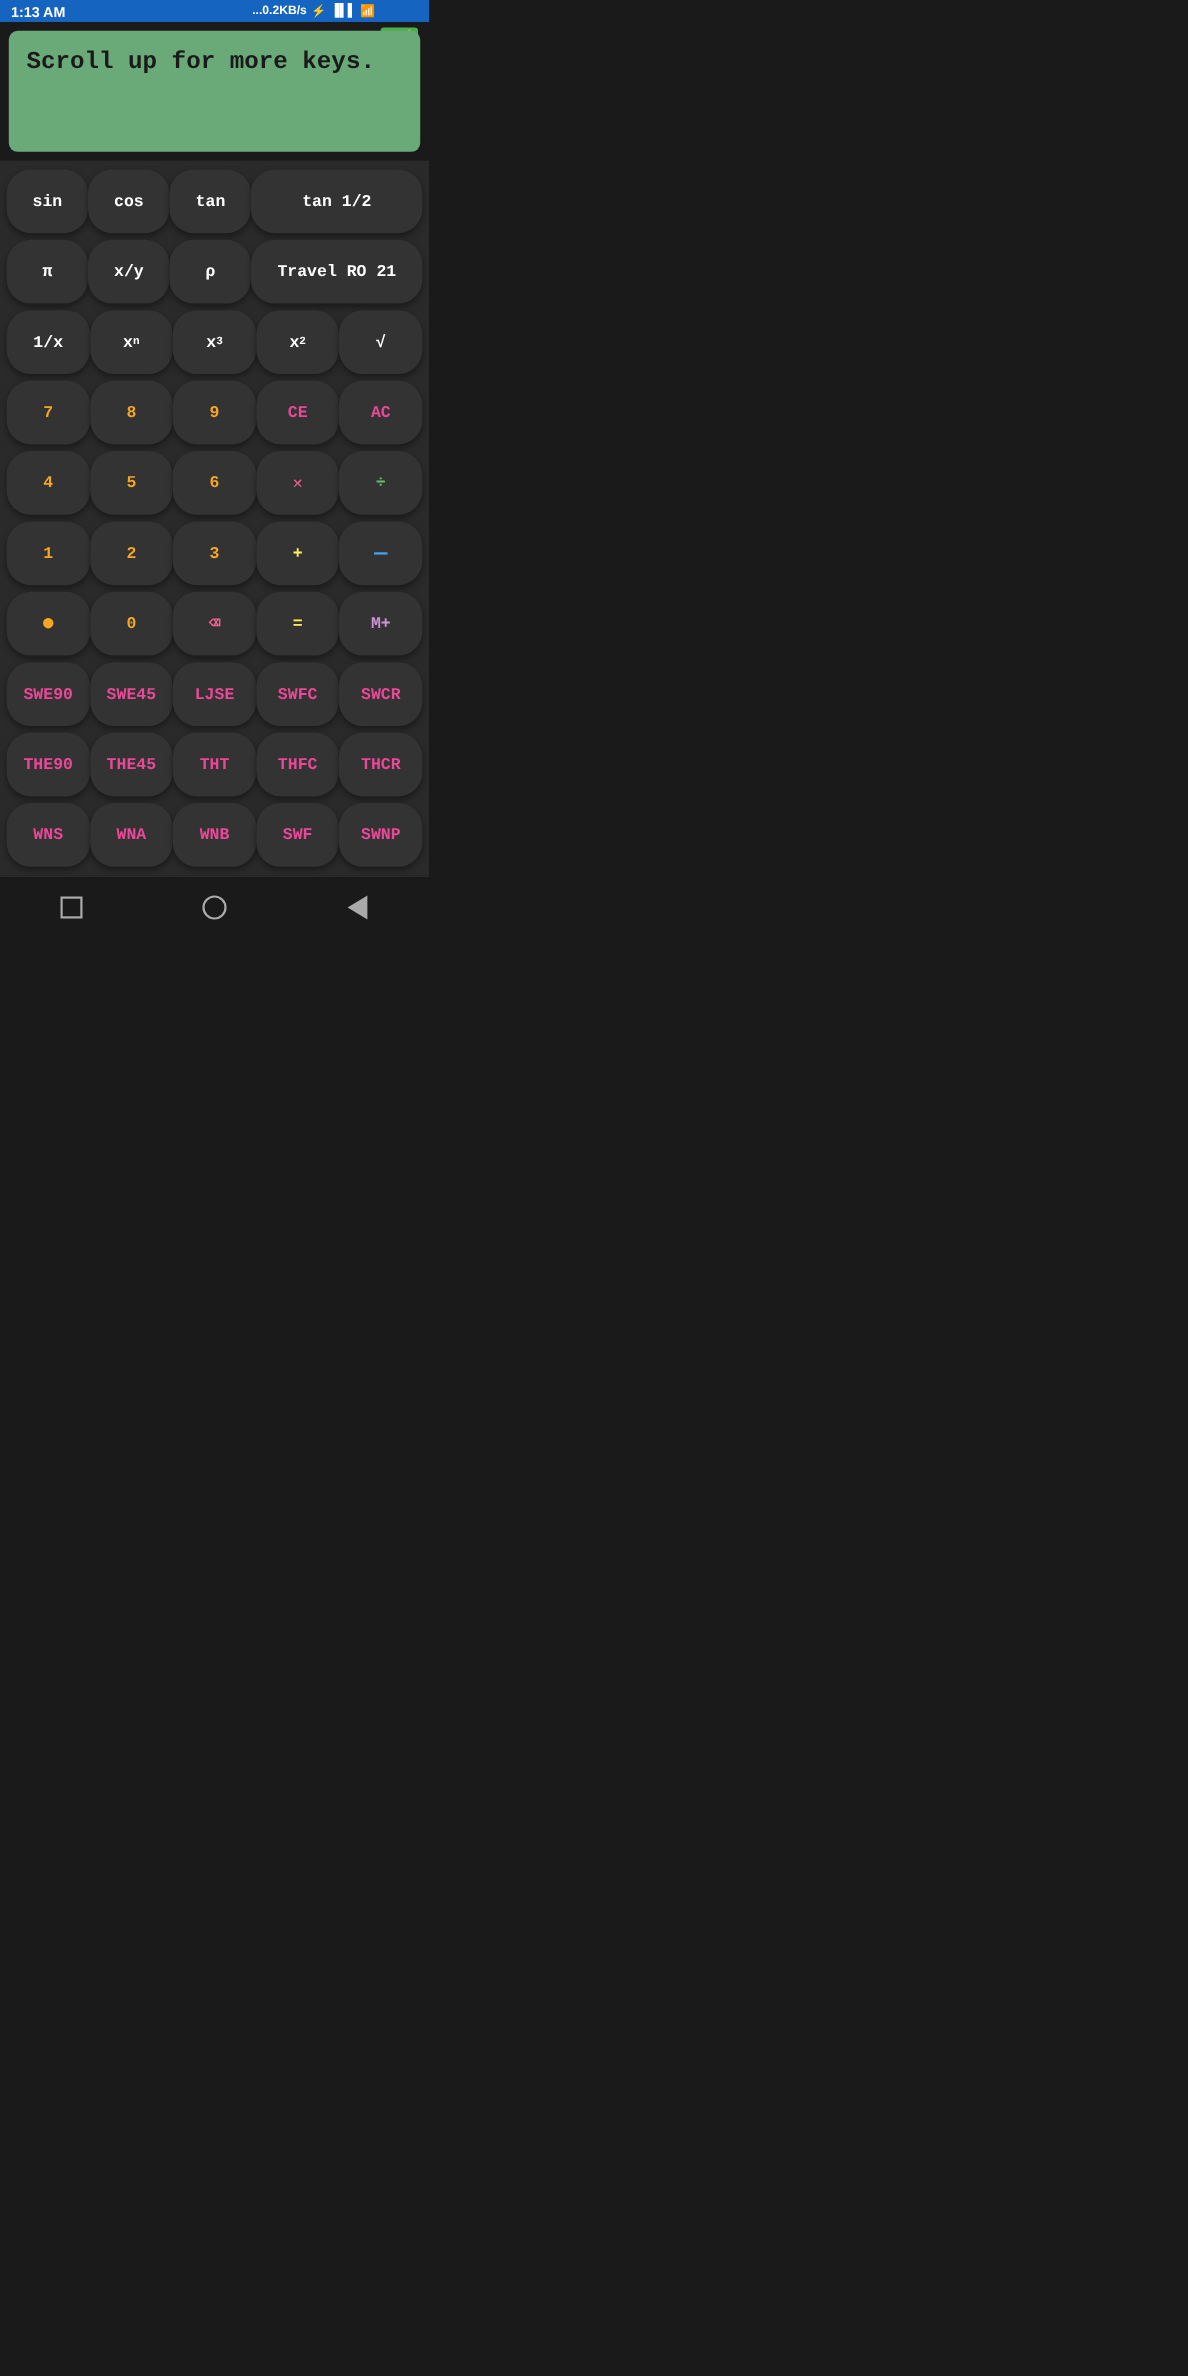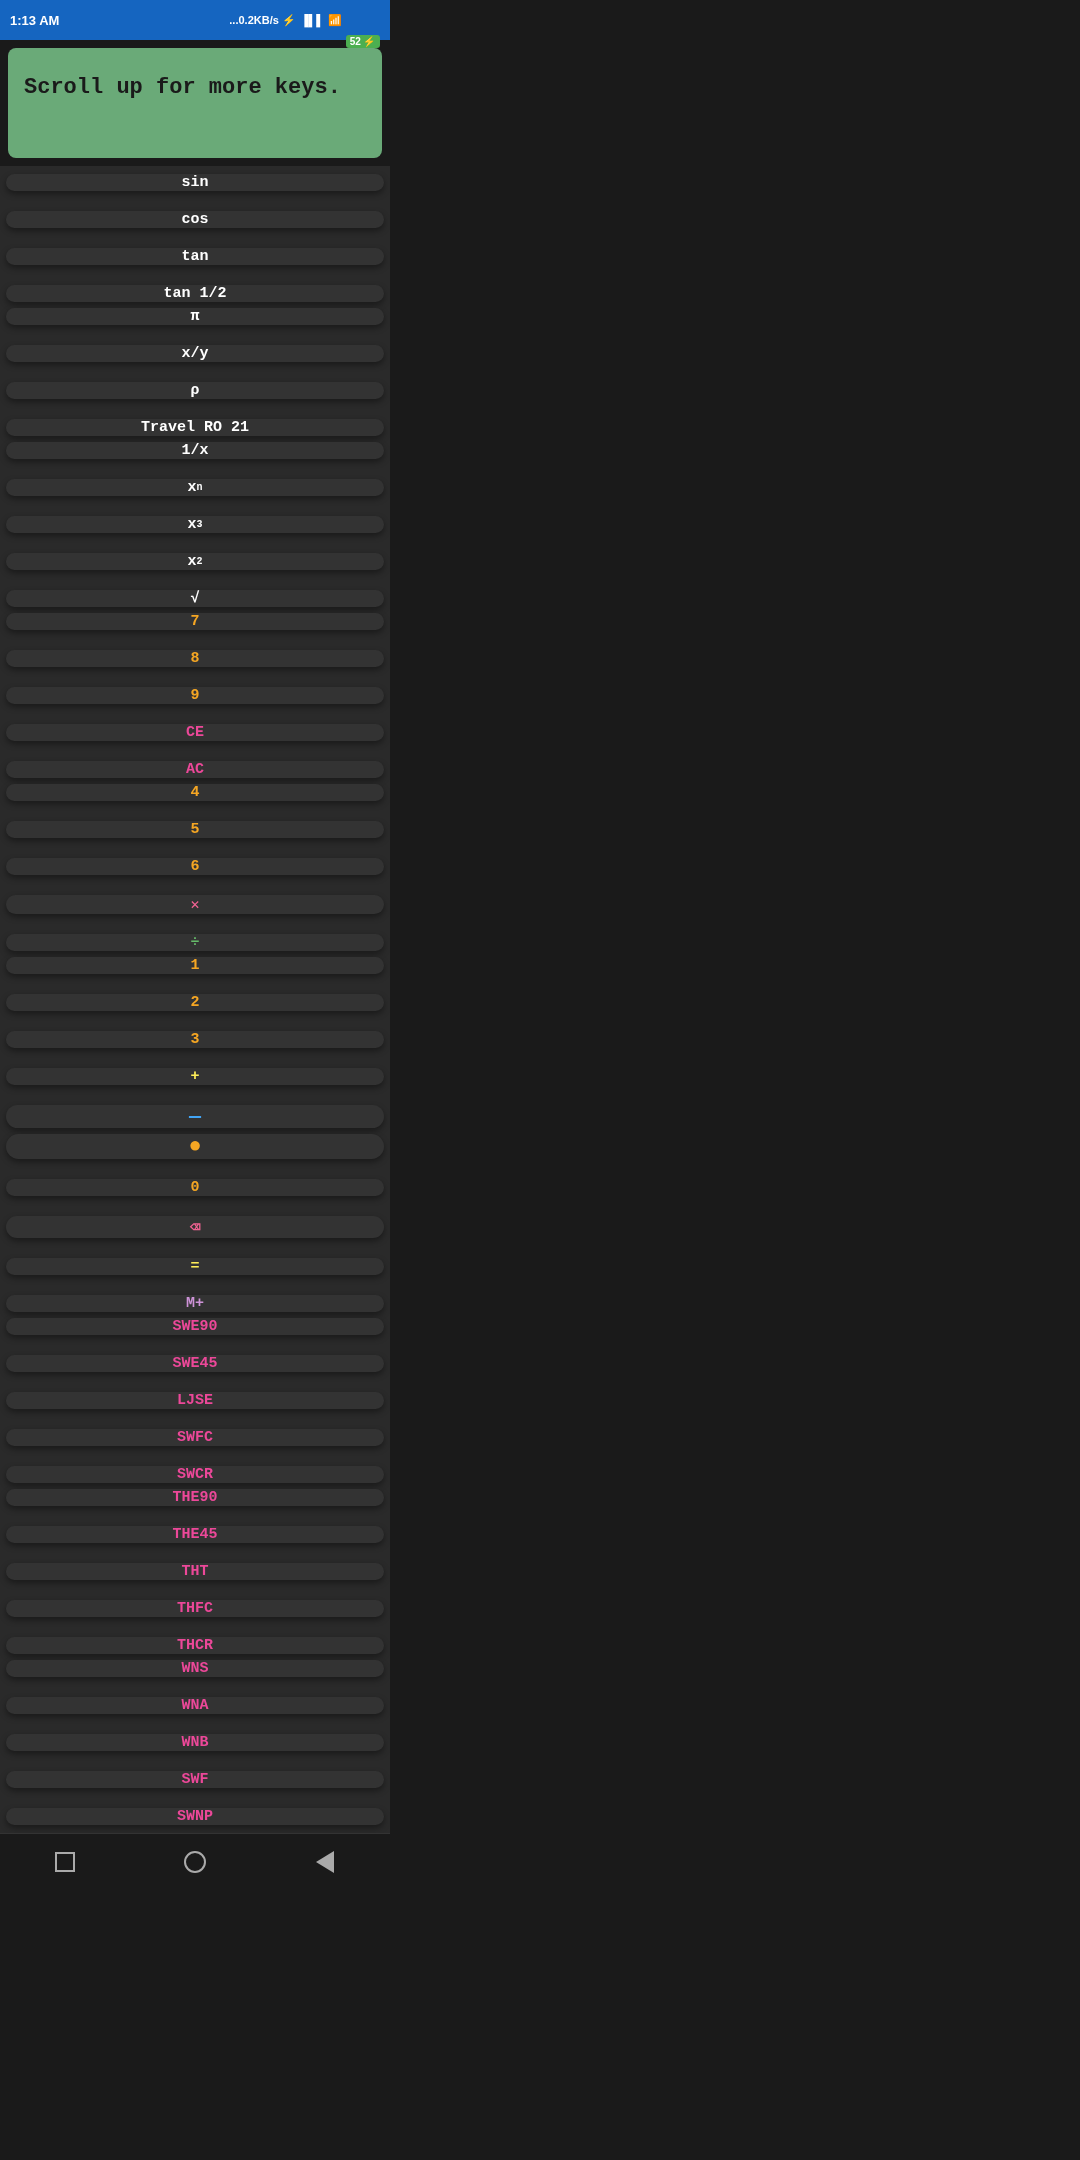--- a/index.html
+++ b/index.html
@@ -11,21 +11,21 @@
       background: #1a1a1a;
       font-family: 'Courier New', monospace;
       display: flex;
       flex-direction: column;
       overflow-x: hidden;
     }
 
     
     #status-bar {
       background: #1565c0;
-      height: 40px;
+      height: 20px;
       display: flex;
       align-items: center;
       justify-content: space-between;
       padding: 0 10px;
       color: white;
       font-size: 12px;
       font-family: Arial, sans-serif;
       font-weight: bold;
     }
     .status-left { font-size: 13px; }
@@ -43,21 +43,21 @@
       font-size: 10px;
       font-weight: bold;
       margin-top: 43px;
     }
 
     
     #display {
       background: #6aaa78;
       margin: 8px;
       border-radius: 8px;
-      padding: 25px 16px;
+      padding: 14px 16px;
       min-height: 110px;
       display: flex;
       align-items: flex-start;
     }
     #display-text {
       color: #1a1a1a;
       font-size: 22px;
       font-family: 'Courier New', monospace;
       font-weight: bold;
       line-height: 1.4;
@@ -69,23 +69,22 @@
       flex: 1;
       padding: 8px 6px;
       display: flex;
       flex-direction: column;
       gap: 6px;
     }
 
     
     .btn-row {
       display: flex;
-      gap: 20px;
+      gap: 0;
       justify-content: center;
-      flex-direction: column;
     }
 
     
     .calc-btn {
       background: #333333;
       border: none;
       border-radius: 22px;
       color: white;
       font-size: 15px;
       font-family: 'Courier New', monospace;

